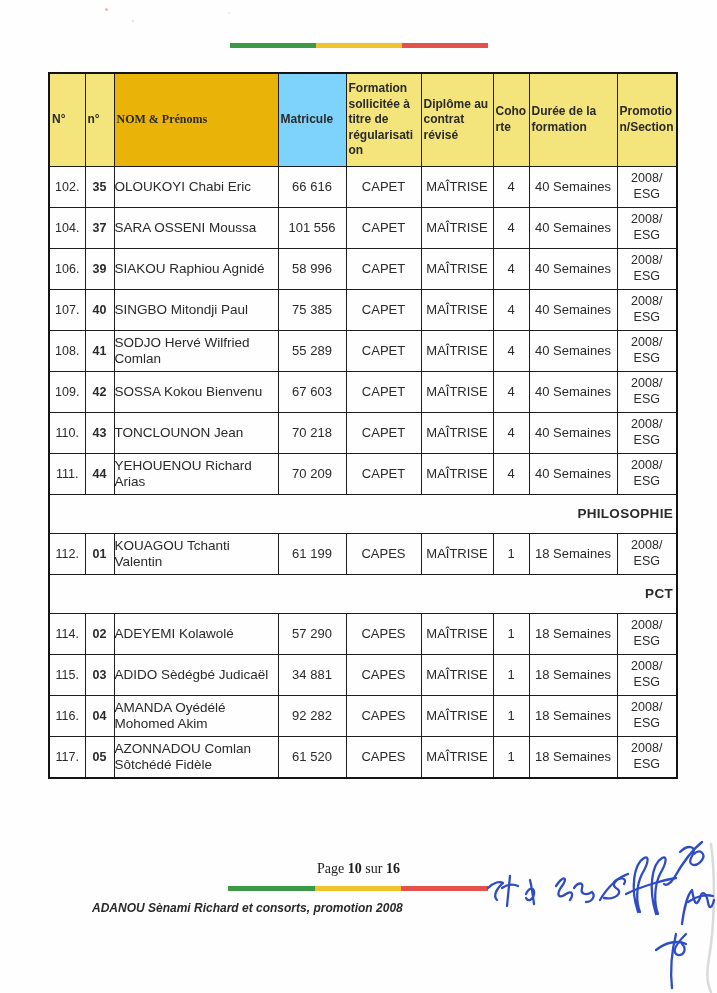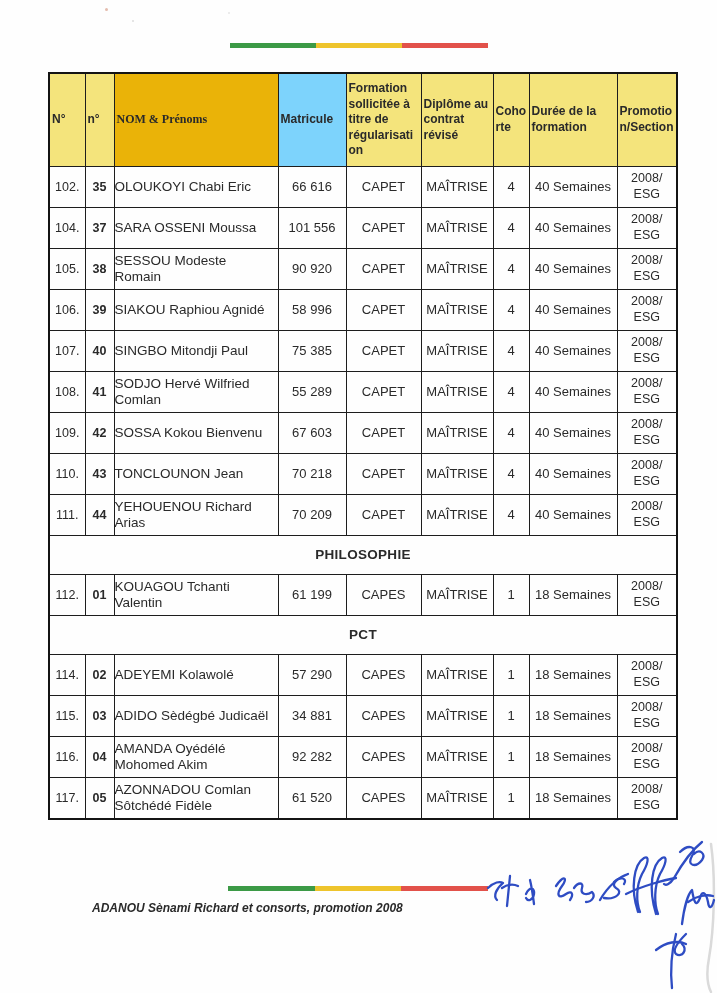--- a/index.html
+++ b/index.html
@@ -26,21 +26,21 @@
   table.doc-table th.brk{word-break:break-all;}
   table.doc-table th.wrap{overflow-wrap:break-word;word-break:break-word;}
   table.doc-table td{
     height:36px;font-size:13px;text-align:center;line-height:1.2;
     padding:2px 3px;background:#fefefe;}
   table.doc-table td.c0{font-size:12.5px;}
   table.doc-table td.c1{font-weight:bold;font-size:12.5px;}
   table.doc-table td.c2{text-align:left;padding-left:0;font-size:13.5px;}
   table.doc-table td.c8{white-space:pre-line;font-size:12.5px;line-height:1.25;}
   table.doc-table td.section{
-    font-weight:bold;font-size:13.5px;height:34px;text-align:center;
+    font-weight:bold;font-size:13.5px;height:34px;text-align:right;
     letter-spacing:.3px;margin-left:18px;}
 
   
   .page-label{position:absolute;left:0;top:861px;width:717px;text-align:center;
     font-family:"Liberation Serif", serif;font-size:14px;color:#1c1c1c;}
   .page-label b{font-weight:bold;}
   .footer-note{position:absolute;left:92px;top:901px;
     font-size:12px;font-weight:bold;font-style:italic;color:#2a2a2a;}
 
   
@@ -107,32 +107,20 @@
           <td class="c2">SARA OSSENI Moussa</td>
           <td class="c3">101 556</td>
           <td class="c4">CAPET</td>
           <td class="c5">MAÎTRISE</td>
           <td class="c6">4</td>
           <td class="c7">40 Semaines</td>
           <td class="c8">2008/
 ESG</td>
         </tr>
         <tr>
-          <td class="c0">105.</td>
-          <td class="c1">38</td>
-          <td class="c2">SESSOU Modeste Romain</td>
-          <td class="c3">90 920</td>
-          <td class="c4">CAPET</td>
-          <td class="c5">MAÎTRISE</td>
-          <td class="c6">4</td>
-          <td class="c7">40 Semaines</td>
-          <td class="c8">2008/
-ESG</td>
-        </tr>
-        <tr>
           <td class="c0">106.</td>
           <td class="c1">39</td>
           <td class="c2">SIAKOU Raphiou Agnidé</td>
           <td class="c3">58 996</td>
           <td class="c4">CAPET</td>
           <td class="c5">MAÎTRISE</td>
           <td class="c6">4</td>
           <td class="c7">40 Semaines</td>
           <td class="c8">2008/
 ESG</td>
@@ -259,20 +247,26 @@
           <td class="c4">CAPES</td>
           <td class="c5">MAÎTRISE</td>
           <td class="c6">1</td>
           <td class="c7">18 Semaines</td>
           <td class="c8">2008/
 ESG</td>
         </tr>
       </tbody>
   </table>
 
+  <div class="page-label">
+    <span>Page</span>
+    <b>10</b>
+    <span>sur</span>
+    <b>16</b>
+  </div>
 
   <div class="flagbar" style="left:228px;top:886px;width:260px;">
     <span class="seg g" style="background: rgb(60, 154, 70);"></span>
     <span class="seg y" style="background: rgb(238, 196, 44);"></span>
     <span class="seg r" style="background: rgb(226, 81, 74);"></span>
   </div>
 
   <div class="footer-note">ADANOU Sènami Richard et consorts, promotion 2008</div>
 
   <svg class="signatures" width="237" height="155" viewBox="0 0 237 155">

